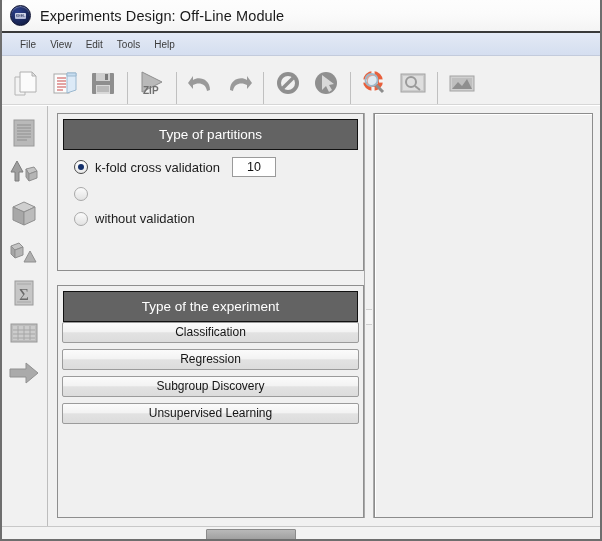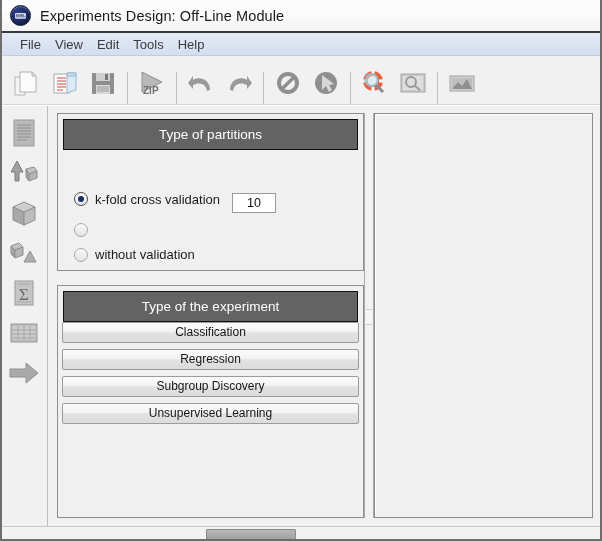--- a/index.html
+++ b/index.html
@@ -50,21 +50,21 @@
   
   .menubar{
     height:23px;min-height:23px;
     background:linear-gradient(to bottom,#e4eaf6 0%,#dbe3f2 55%,#d5def0 100%);
     border-bottom:1px solid #c3cbdc;
     display:flex;align-items:center;
     padding-left:14px;
     box-sizing:border-box;
   }
   .menu-item{
-    font-size:13px;color:#3c3c3c;
+    font-size:10px;color:#3c3c3c;
     padding:1px 6px;margin-right:2px;
     white-space:nowrap;cursor:default;
   }
   
   .toolbar{
     height:49px;min-height:49px;
     background:#f1f1f1;
     border-bottom:1px solid #d6d6d6;
     display:flex;align-items:flex-end;
     padding:0 8px;box-sizing:border-box;
@@ -121,21 +121,21 @@
     box-shadow:inset 1px 1px 0 #ffffff;
     box-sizing:border-box;
   }
   
   .panel{
     border:1px solid #8e8e8e;
     background:#f0f0f0;
     box-sizing:border-box;
     display:flex;flex-direction:column;
   }
-  .panel.partitions{height:158px;min-height:158px;gap:28px;}
+  .panel.partitions{height:158px;min-height:158px;}
   .panel.experiment{flex:1;margin-top:14px;margin-bottom:8px;min-height:0;}
   .panel-header{
     height:31px;min-height:31px;margin:5px 5px 0 5px;
     background:#636363;
     border:1px solid #111111;
     color:#ffffff;font-size:13.5px;
     display:flex;align-items:center;justify-content:center;
     box-sizing:border-box;
   }
   .panel-body{flex:1;padding:7px 16px 0 16px;box-sizing:border-box;min-height:0;}
@@ -157,21 +157,20 @@
     content:"";width:6px;height:6px;border-radius:50%;
     background:#14306b;
   }
   .radio-label{font-size:13px;color:#1c1c1c;white-space:nowrap;}
   .kfold-input{
     width:44px;height:20px;margin-left:12px;
     border:1px solid #9a9a9a;background:#ffffff;
     font-family:"Liberation Sans",sans-serif;font-size:12.5px;color:#111;
     text-align:center;box-sizing:border-box;padding:0;
     outline:none;
-    margin-top:8px;
   }
   
   .exp-btn{
     display:block;width:100%;height:21px;margin-bottom:6px;
     background:linear-gradient(to bottom,#fbfbfb 0%,#f3f3f3 45%,#e2e2e2 52%,#dcdcdc 100%);
     border:1px solid #9b9b9b;border-radius:2px;
     font-family:"Liberation Sans",sans-serif;font-size:12px;color:#151515;
     cursor:default;box-sizing:border-box;padding:0;line-height:19px;
   }
   .exp-btn-wrap{padding:0 4px;}

